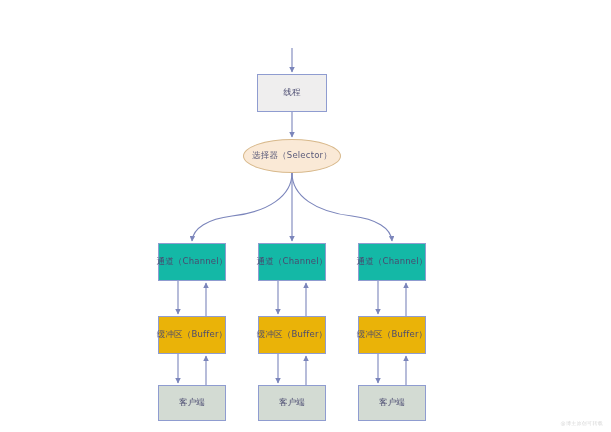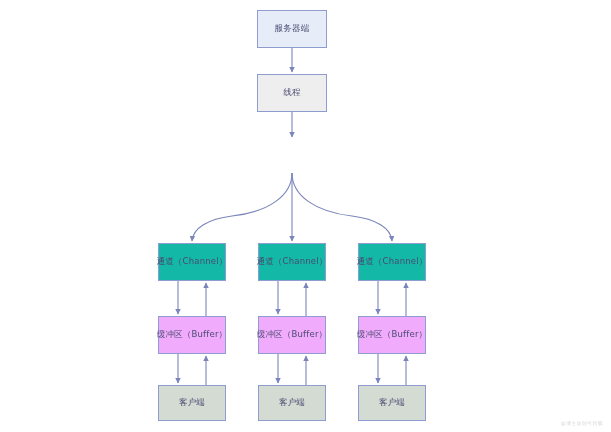--- a/index.html
+++ b/index.html
@@ -45,21 +45,21 @@
   }
   .node.thread {
     background: #efeeee;
     border-color: #8f9cd0;
   }
   .node.channel {
     background: #14b8a6;
     border-color: #8f9cd0;
   }
   .node.buffer {
-    background: #f0abfc;
+    background: #eab308;
     border-color: #8f9cd0;
   }
   .node.client {
     background: #d3dbd3;
     border-color: #8f9cd0;
     justify-content: center;
   }
   .node.selector {
     background: #fae9d6;
     border: 1px solid #d8b98c;
@@ -145,28 +145,28 @@
     </g>
 
     <g>
       <line x1="378" y1="354" x2="378" y2="383" stroke="#7b85bb" stroke-width="1.1" marker-end="url(#arrow)"></line>
     </g>
     <g>
       <line x1="406" y1="385" x2="406" y2="356" stroke="#7b85bb" stroke-width="1.1" marker-end="url(#arrow)"></line>
     </g>
   </svg>
 
-  <div class="node server" style="left:257px; top:10px; width:70px; height:38px;">
-    <span>服务器端</span>
-  </div>
 
   <div class="node thread" style="left:257px; top:74px; width:70px; height:38px;">
     <span>线程</span>
   </div>
 
+  <div class="node selector" style="left:243px; top:139px; width:98px; height:34px;">
+    <span>选择器（Selector）</span>
+  </div>
 
   <div class="node channel" style="left:158px; top:243px; width:68px; height:38px;">
     <span>通道（Channel）</span>
   </div>
 
   <div class="node channel" style="left:258px; top:243px; width:68px; height:38px;">
     <span>通道（Channel）</span>
   </div>
 
   <div class="node channel" style="left:358px; top:243px; width:68px; height:38px;">

